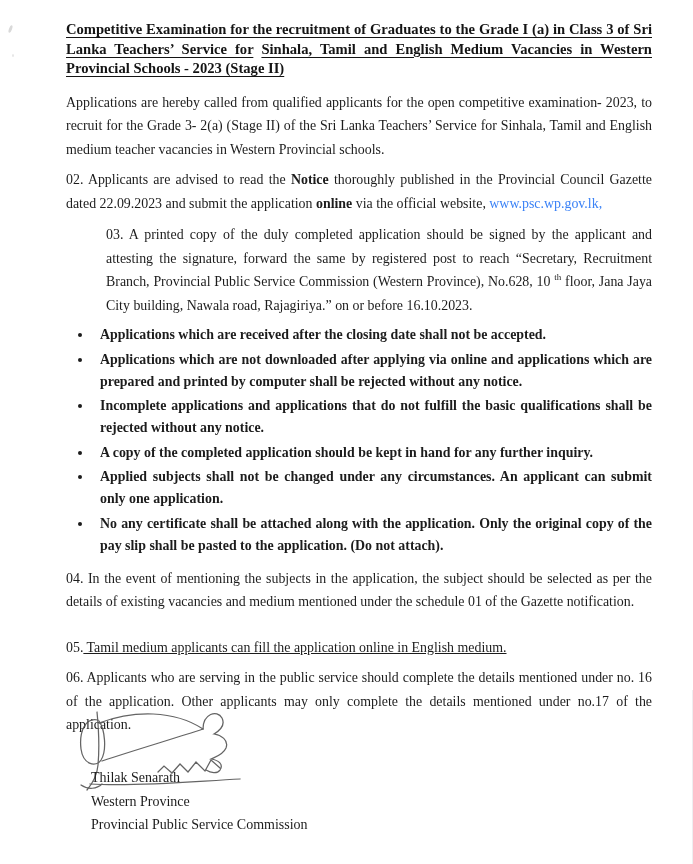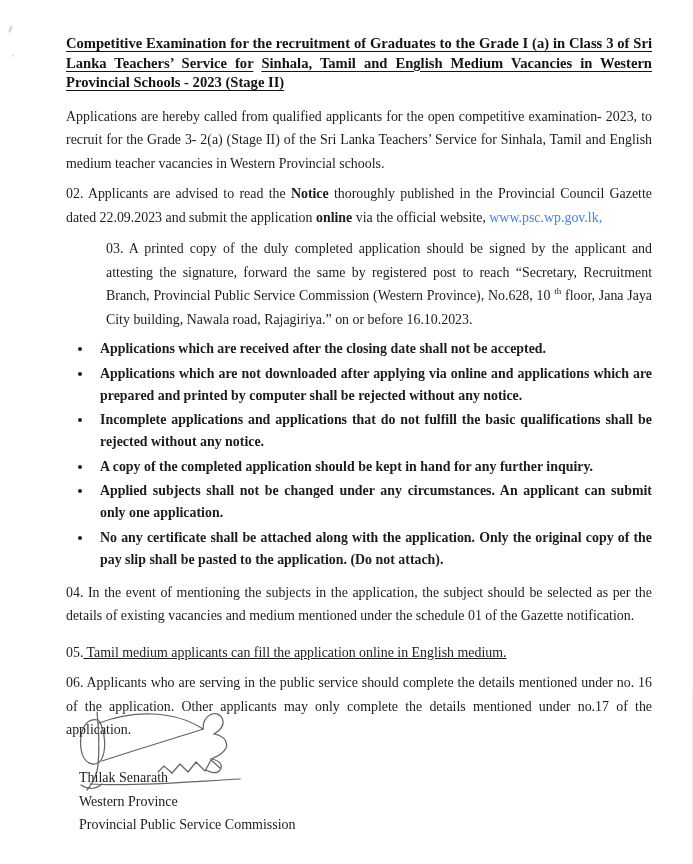--- a/index.html
+++ b/index.html
@@ -4,59 +4,59 @@
 <style>
   html, body { margin: 0; padding: 0; }
   body {
     width: 693px; height: 864px;
     position: relative;
     background: #ffffff;
     overflow: hidden;
     font-family: "Liberation Serif", "DejaVu Serif", serif;
     color: #1c1c1c;
   }
-  .page { position: absolute; left: 66px; top: 34px; width: 586px; }
+  .page { position: absolute; left: 66px; top: 20px; width: 586px; }
 
   .doc-title {
     margin: 0 0 12px 0;
     font-size: 14.6px; font-weight: bold;
     line-height: 19.5px;
     text-align: justify;
     color: #141414;
   }
   .useg { text-decoration: underline; text-decoration-thickness: 1.4px; text-underline-offset: 2.5px; }
 
   .para {
     margin: 0;
     font-size: 13.9px;
     line-height: 23.5px;
     text-align: justify;
   }
   .intro { margin-bottom: 7px; }
   .p02   { margin-bottom: 8px; }
   .p03   { margin-bottom: 7px; margin-left: 40px; }
-  .p04   { margin-bottom: 13px; }
+  .p04   { margin-bottom: 22px; }
   .p05   { margin-bottom: 7px; }
   .p06   { margin-bottom: 0; }
 
   .bold { font-weight: bold; }
   .u { text-decoration: underline; }
   sup.ord { font-size: 9px; line-height: 0; vertical-align: super; }
   .site-link { color: #3b82f6; cursor: pointer; }
 
   ul.notes { margin: 0 0 10px 0; padding: 0 0 0 27px; list-style: disc; font-weight: bold; }
   ul.notes li {
     font-size: 13.9px; line-height: 22px;
     text-align: justify;
     margin: 0 0 2.5px 0;
     padding-left: 7px;
   }
 
   .signature-svg { position: absolute; left: 68px; top: 702px; width: 205px; height: 100px; }
-  .sign-block { position: absolute; left: 79px; top: 766px; font-size: 14px; line-height: 23.5px; color: #1c1c1c; }
+  .sign-block { position: absolute; left: 91px; top: 766px; font-size: 14px; line-height: 23.5px; color: #1c1c1c; }
 
   .speck1 { position: absolute; left: 9px; top: 25px; width: 3px; height: 8px;
             background: #c9c9c9; border-radius: 50%; transform: rotate(20deg); opacity: .7; }
   .speck2 { position: absolute; left: 12px; top: 54px; width: 2px; height: 3px;
             background: #d6d6d6; border-radius: 50%; opacity: .6; }
   .scan-edge { position: absolute; right: 0; top: 690px; width: 1px; height: 174px;
                background: #dddde2; opacity: .5; }
 </style>
 </head>
 <body>

